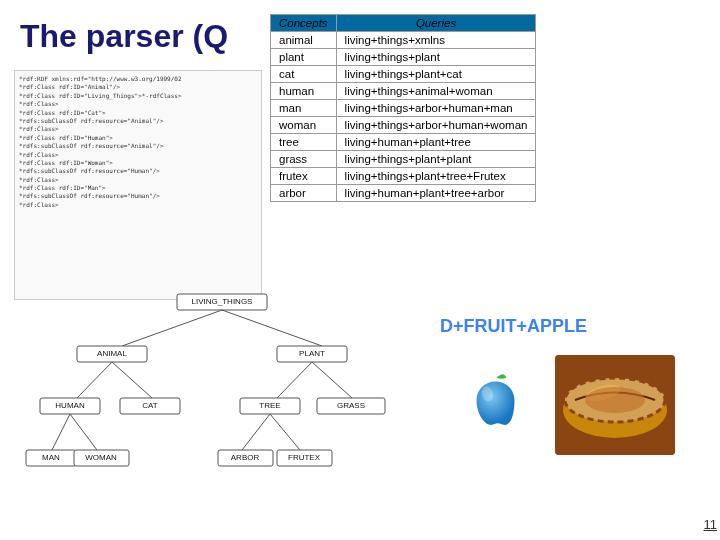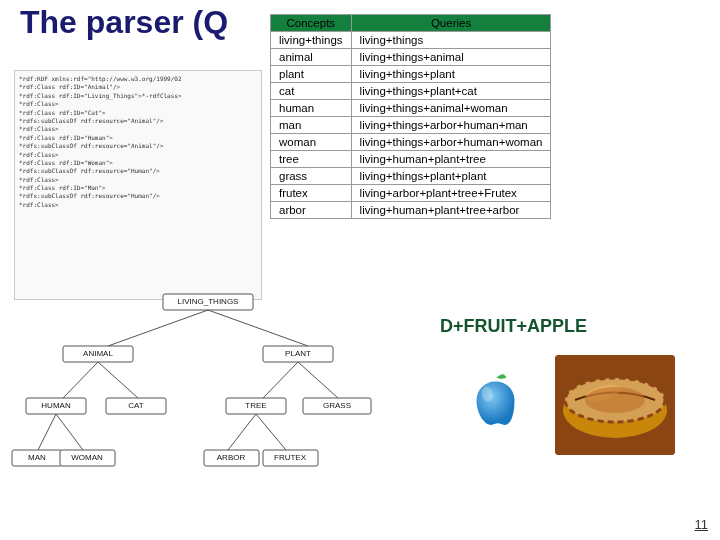--- a/index.html
+++ b/index.html
@@ -20,41 +20,42 @@
       position: relative;
       padding: 10px;
     }
 
     
     .slide-title {
       font-size: 32px;
       font-weight: bold;
       color: #1a1a6e;
       position: absolute;
-      top: 4px;
+      top: 18px;
       left: 20px;
       text-align: right;
     }
 
     
     .concepts-table {
       position: absolute;
       top: 14px;
       left: 270px;
       border-collapse: collapse;
       font-size: 11.5px;
     }
     .concepts-table th, .concepts-table td {
       border: 1px solid #999;
       padding: 2px 8px;
       white-space: nowrap;
     }
     .concepts-table th {
+      font-style: italic;
       font-weight: normal;
-      background: #15803d;
+      background: #0369a1;
     }
 
     
     .code-block {
       position: absolute;
       top: 70px;
       left: 14px;
       width: 248px;
       height: 230px;
       border: 1px solid #ccc;
@@ -64,33 +65,33 @@
       color: #333;
       padding: 4px;
       overflow: hidden;
       line-height: 1.4;
     }
 
     
     .tree-diagram {
       position: absolute;
       top: 290px;
-      left: 8px;
+      left: 22px;
       width: 430px;
       height: 200px;
     }
 
     
     .fruit-label {
       position: absolute;
       top: 316px;
       left: 440px;
       font-size: 18px;
       font-weight: bold;
-      color: #14532d;
+      color: #3b82f6;
     }
 
     
     .apple-area {
       position: absolute;
       top: 360px;
       left: 455px;
       width: 80px;
       height: 80px;
       display: flex;
@@ -110,21 +111,21 @@
       overflow: hidden;
       display: flex;
       align-items: center;
       justify-content: center;
     }
 
     
     .page-num {
       position: absolute;
       bottom: 8px;
-      right: 12px;
+      right: 3px;
       font-size: 13px;
       color: #333;
       text-decoration: underline;
     }
 
     
     .tree-svg {
       width: 430px;
       height: 200px;
     }
@@ -163,27 +164,23 @@
   <div class="slide-title">The parser (Q</div>
 
   <table class="concepts-table">
     <thead>
       <tr>
         <th>Concepts</th>
         <th>Queries</th>
       </tr>
     </thead>
     <tbody id="table-body">
-    <tr>
-          <td>living+things</td>
-          <td>living+things</td>
-        </tr>
         <tr>
           <td>animal</td>
-          <td>living+things+animal</td>
+          <td>living+things+xmlns</td>
         </tr>
         <tr>
           <td>plant</td>
           <td>living+things+plant</td>
         </tr>
         <tr>
           <td>cat</td>
           <td>living+things+plant+cat</td>
         </tr>
         <tr>
@@ -201,21 +198,21 @@
         <tr>
           <td>tree</td>
           <td>living+human+plant+tree</td>
         </tr>
         <tr>
           <td>grass</td>
           <td>living+things+plant+plant</td>
         </tr>
         <tr>
           <td>frutex</td>
-          <td>living+arbor+plant+tree+Frutex</td>
+          <td>living+things+plant+tree+Frutex</td>
         </tr>
         <tr>
           <td>arbor</td>
           <td>living+human+plant+tree+arbor</td>
         </tr>
       </tbody>
   </table>
 
   <div class="code-block" id="code-block">
       <div>*rdf:RDF xmlns:rdf="http://www.w3.org/1999/02</div>

